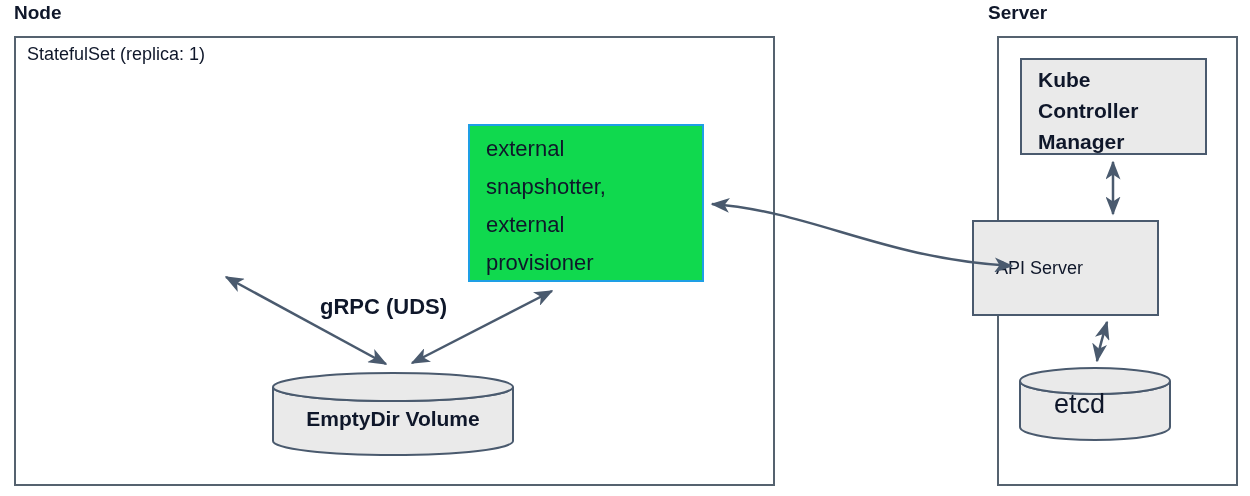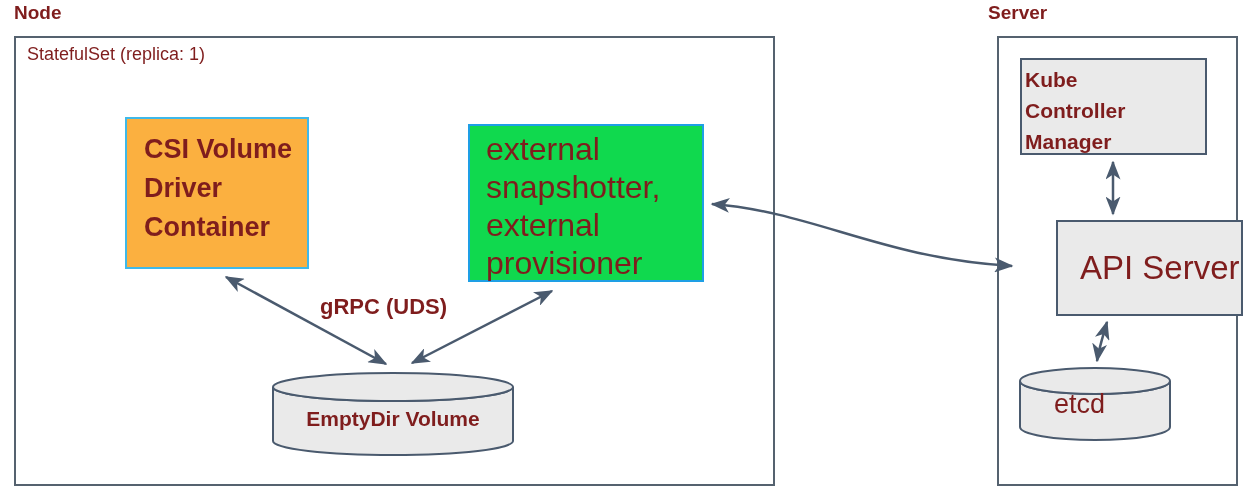--- a/index.html
+++ b/index.html
@@ -1,47 +1,47 @@
 <!DOCTYPE html>
 <html><head>
 <meta charset="utf-8">
 <style>
   html,body { margin:0; padding:0; background:#ffffff; }
   #canvas {
     position:relative; width:1250px; height:496px; background:#ffffff;
-    font-family:"Liberation Sans", sans-serif; color:#7f1d1d; overflow:hidden;
+    font-family:"Liberation Sans", sans-serif; color:#0f172a; overflow:hidden;
   }
   .abs { position:absolute; }
   .section-label { font-size:19px; font-weight:bold; z-index:3; }
   .outer-box {
     border:2px solid #55626F; background:transparent; z-index:1;
     box-sizing:border-box;
   }
   .title-text { font-size:18px; z-index:3; }
   .comp-box { box-sizing:border-box; z-index:1; white-space:pre-line; }
   .csi-box {
     left:125px; top:117px; width:184px; height:152px;
     background:#FBB040; border:2px solid #3FB9E9;
     padding:11px 4px 0 17px; font-size:27px; font-weight:bold; line-height:39px;
   }
   .sidecars-box {
     left:468px; top:124px; width:236px; height:158px;
     background:#10D94E; border:2px solid #1E9FE5;
-    padding:4px 2px 0 16px; font-size:32px; font-weight:normal; line-height:38px;
+    padding:4px 2px 0 16px; font-size:22px; font-weight:normal; line-height:38px;
   }
   .kcm-box {
     left:1020px; top:58px; width:187px; height:97px;
     background:#EAEAEA; border:2px solid #4A5A6E;
-    padding:4px 4px 0 3px; font-size:21px; font-weight:bold; line-height:31px;
+    padding:4px 4px 0 16px; font-size:21px; font-weight:bold; line-height:31px;
   }
   .api-box {
-    left:1056px; top:220px; width:187px; height:96px;
+    left:972px; top:220px; width:187px; height:96px;
     background:#EAEAEA; border:2px solid #4A5A6E;
     display:flex; align-items:center; padding-left:22px;
-    font-size:33px; font-weight:normal;
+    font-size:18px; font-weight:normal;
   }
   .cyl-label { z-index:3; }
   .emptydir-label {
     left:273px; top:407px; width:240px; text-align:center;
     font-size:21px; font-weight:bold;
   }
   .etcd-label { left:1044px; top:389px; font-size:27px; font-weight:normal;margin-left:10px; }
   #connectors { position:absolute; left:0; top:0; z-index:2; pointer-events:none; }
 </style>
 </head>
@@ -49,23 +49,20 @@
 
 <div id="canvas">
 
   <div class="abs outer-box" style="left:14px; top:36px; width:761px; height:450px;"></div>
   <div class="abs outer-box" style="left:997px; top:36px; width:241px; height:450px;"></div>
 
   <div class="abs section-label" style="left:14px; top:2px;">Node</div>
   <div class="abs section-label" style="left:988px; top:2px;">Server</div>
   <div class="abs title-text" style="left:27px; top:44px;">StatefulSet (replica: 1)</div>
 
-  <div class="abs comp-box csi-box">CSI Volume
-Driver
-Container</div>
   <div class="abs comp-box sidecars-box">external
 snapshotter,
 external
 provisioner</div>
   <div class="abs comp-box kcm-box">Kube
 Controller
 Manager</div>
   <div class="abs comp-box api-box">
     <span>API Server</span>
   </div>

